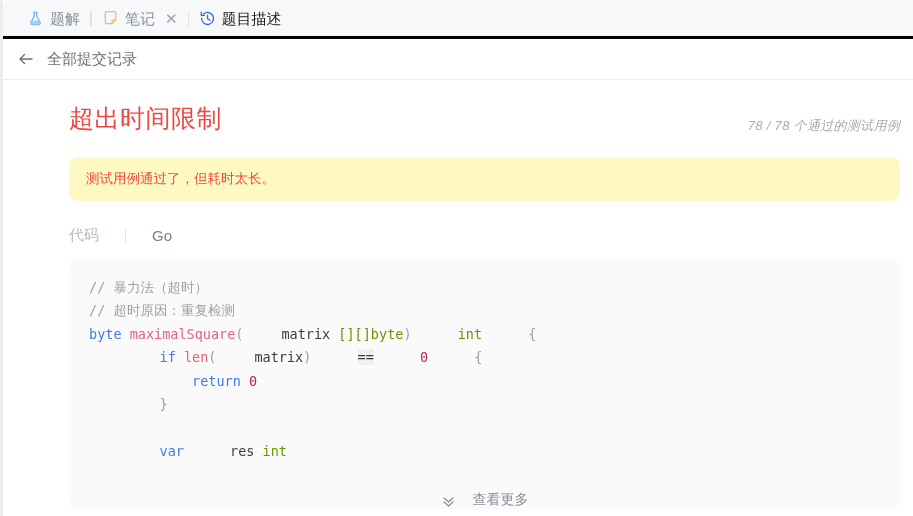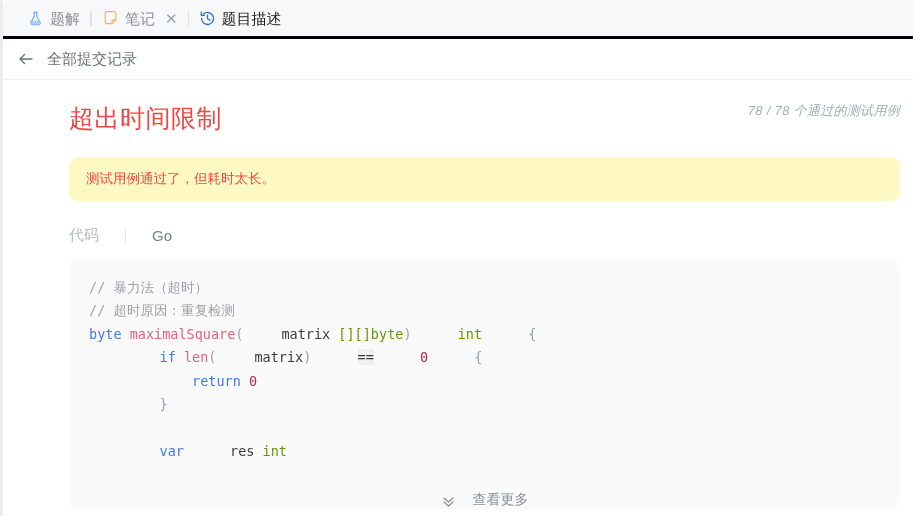--- a/index.html
+++ b/index.html
@@ -70,21 +70,21 @@
     align-items: center; justify-content: center;
     cursor: pointer;
   }
   .back-label { font-size: 15px; color: #6b7078; }
 
   
   .content { padding: 22px 13px 0 66px; }
 
   .head-row {
     display: flex;
-    align-items: flex-start;
+    align-items: flex-end;
     justify-content: space-between;
   }
   .verdict {
     font-size: 25px;
     color: #ef4743;
     font-weight: 500;
     letter-spacing: .5px;
   }
   .testcases {
     font-size: 13px;

